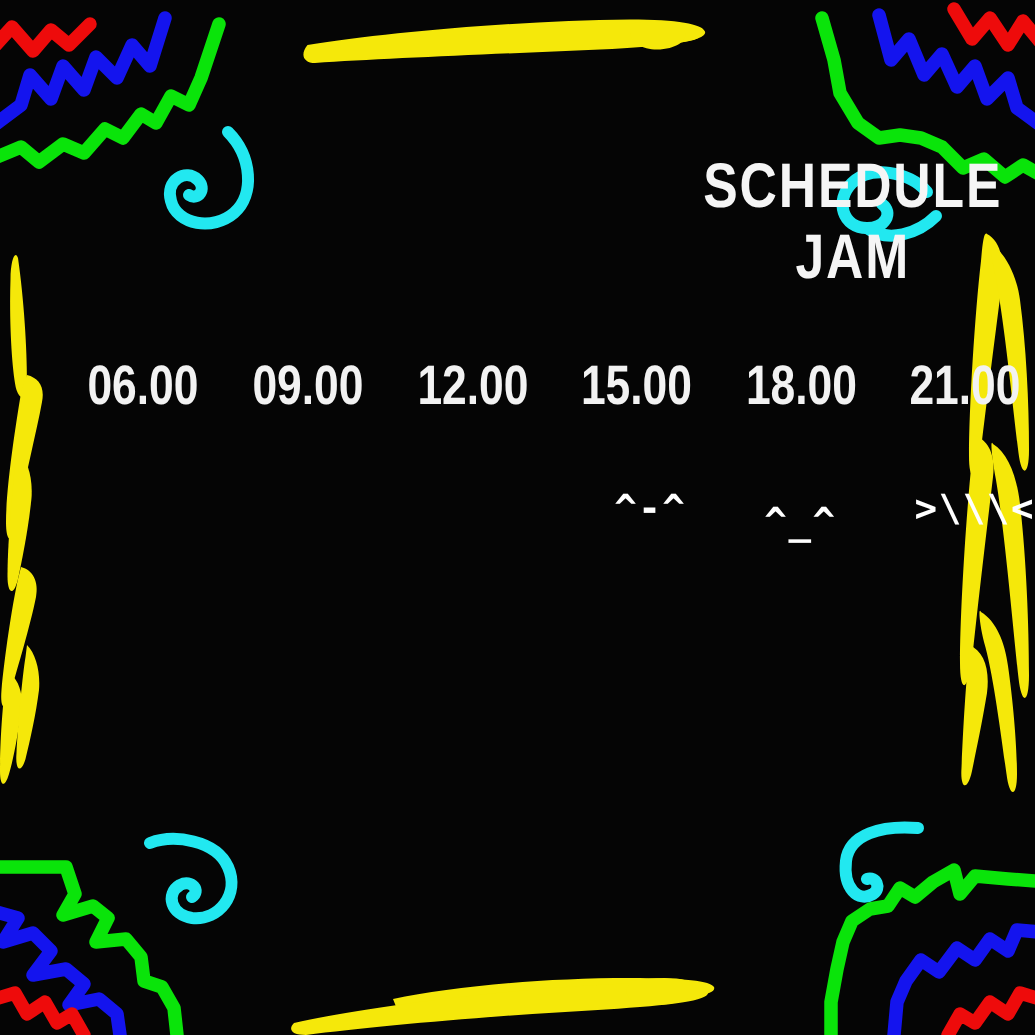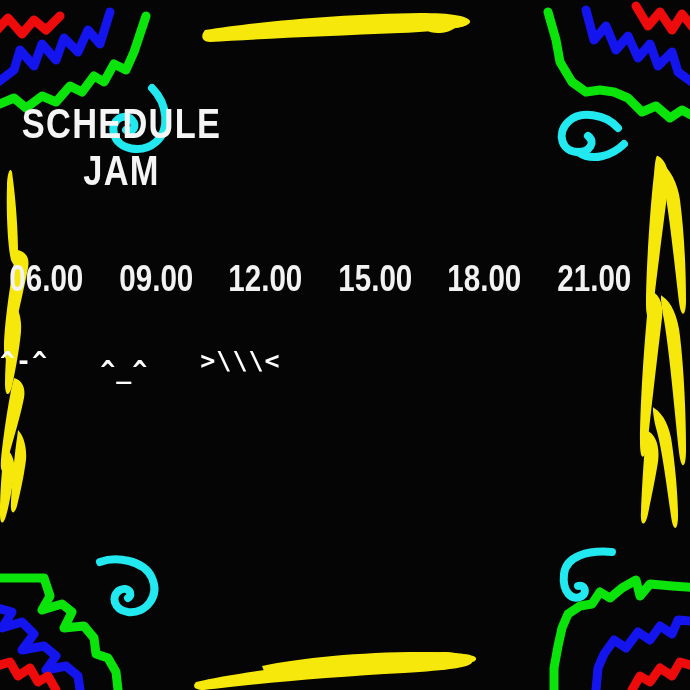--- a/index.html
+++ b/index.html
@@ -22,39 +22,39 @@
     height: 690px;
     pointer-events: none;
   }
   #content-layer {
     position: absolute;
     inset: 0;
     width: 690px;
     height: 690px;
     display: flex;
     flex-direction: column;
-    align-items: flex-start;
+    align-items: flex-end;
   }
   .headline-block {
     margin-top: 100px;
     text-align: center;
   }
   .headline-line {
     color: #f5f5f5;
     font-family: "Liberation Sans Narrow", "Liberation Sans", sans-serif;
     font-weight: bold;
     font-size: 42px;
     line-height: 1.12;
     letter-spacing: 1.5px;
     transform: scaleX(0.82);
     transform-origin: center;
     white-space: nowrap;
   }
   .times-row {
-    margin-top: 64px;
+    margin-top: 42px;
     display: flex;
     justify-content: center;
     align-items: baseline;
     gap: 17px;
   }
   .time-chip {
     color: #f2f2f2;
     font-family: "Liberation Sans Narrow", "Liberation Sans", sans-serif;
     font-weight: bold;
     font-size: 37px;

